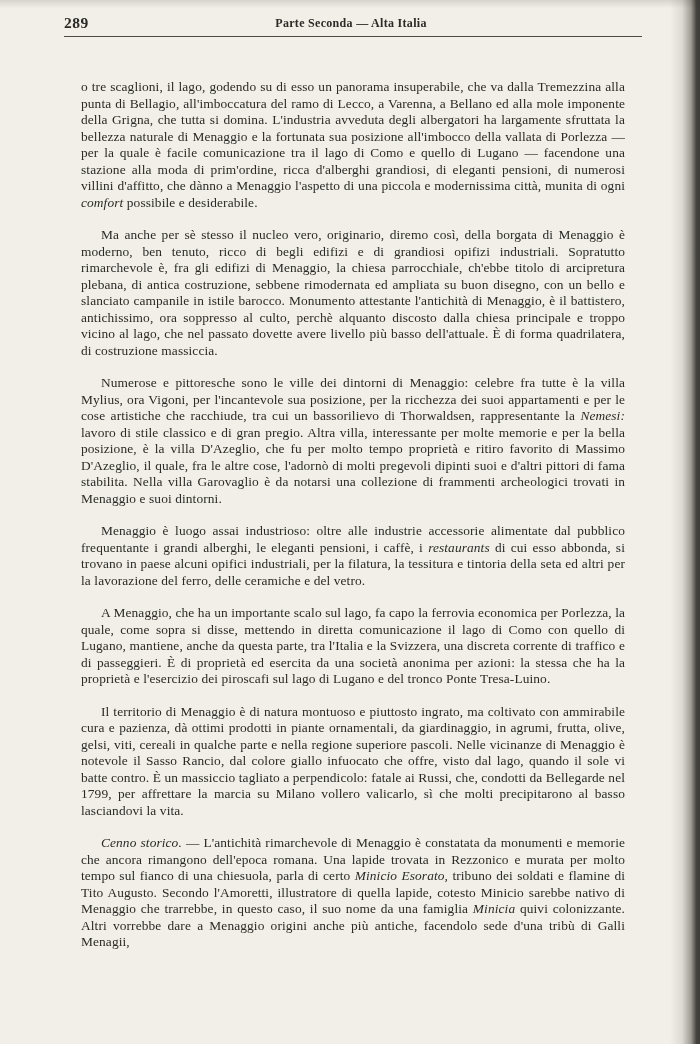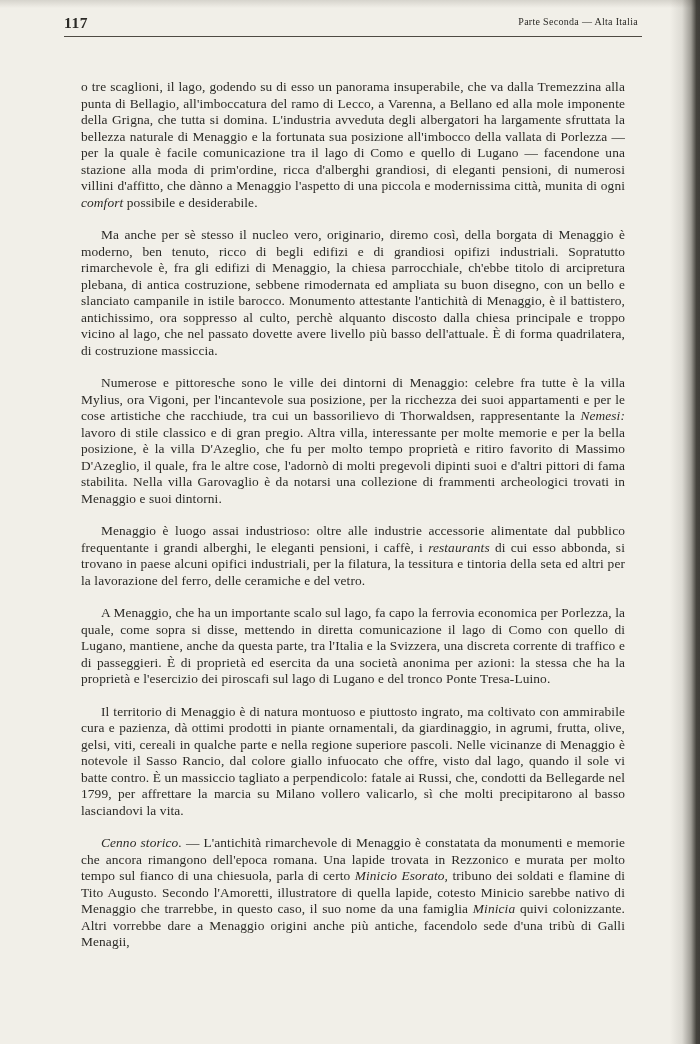--- a/index.html
+++ b/index.html
@@ -28,23 +28,23 @@
   .page-num {
     position: absolute;
     left: 0;
     top: 1px;
     font-weight: bold;
     font-size: 15.5px;
     letter-spacing: 0.5px;
   }
   .header-title {
     display: block;
-    text-align: right;
-    font-weight: normal;
-    font-size: 10px;
+    text-align: center;
+    font-weight: bold;
+    font-size: 12px;
     letter-spacing: 0.3px;
     padding-top: 3px;
   }
   .header-rule {
     position: absolute;
     top: 36px;
     left: 64px;
     right: 58px;
     border: none;
     border-top: 1.2px solid #4e4a43;
@@ -89,21 +89,21 @@
     pointer-events: none;
     background: linear-gradient(to bottom, rgba(90, 86, 78, 0.18), rgba(90, 86, 78, 0));
   }
 </style>
 </head>
 <body>
 
 <div class="page">
   <div class="top-shade"></div>
   <div class="header">
-    <span class="page-num">117</span>
+    <span class="page-num">289</span>
     <span class="header-title">Parte Seconda — Alta Italia</span>
   </div>
   <hr class="header-rule">
   <div class="body-text" id="body-text">
       <p><span>o tre scaglioni, il lago, godendo su di esso un panorama insuperabile, che va dalla Tremezzina alla punta di Bellagio, all'imboccatura del ramo di Lecco, a Varenna, a Bellano ed alla mole imponente della Grigna, che tutta si domina. L'industria avveduta degli albergatori ha largamente sfruttata la bellezza naturale di Menaggio e la fortunata sua posizione all'imbocco della vallata di Porlezza — per la quale è facile comunicazione tra il lago di Como e quello di Lugano — facendone una stazione alla moda di prim'ordine, ricca d'alberghi grandiosi, di eleganti pensioni, di numerosi villini d'affitto, che dànno a Menaggio l'aspetto di una piccola e modernissima città, munita di ogni </span><span class="italic">comfort</span><span> possibile e desiderabile.</span></p>
       <p class="indent"><span>Ma anche per sè stesso il nucleo vero, originario, diremo così, della borgata di Menaggio è moderno, ben tenuto, ricco di begli edifizi e di grandiosi opifizi industriali. Sopratutto rimarchevole è, fra gli edifizi di Menaggio, la chiesa parrocchiale, ch'ebbe titolo di arcipretura plebana, di antica costruzione, sebbene rimodernata ed ampliata su buon disegno, con un bello e slanciato campanile in istile barocco. Monumento attestante l'antichità di Menaggio, è il battistero, antichissimo, ora soppresso al culto, perchè alquanto discosto dalla chiesa principale e troppo vicino al lago, che nel passato dovette avere livello più basso dell'attuale. È di forma quadrilatera, di costruzione massiccia.</span></p>
       <p class="indent"><span>Numerose e pittoresche sono le ville dei dintorni di Menaggio: celebre fra tutte è la villa Mylius, ora Vigoni, per l'incantevole sua posizione, per la ricchezza dei suoi appartamenti e per le cose artistiche che racchiude, tra cui un bassorilievo di Thorwaldsen, rappresentante la </span><span class="italic">Nemesi:</span><span> lavoro di stile classico e di gran pregio. Altra villa, interessante per molte memorie e per la bella posizione, è la villa D'Azeglio, che fu per molto tempo proprietà e ritiro favorito di Massimo D'Azeglio, il quale, fra le altre cose, l'adornò di molti pregevoli dipinti suoi e d'altri pittori di fama stabilita. Nella villa Garovaglio è da notarsi una collezione di frammenti archeologici trovati in Menaggio e suoi dintorni.</span></p>
       <p class="indent"><span>Menaggio è luogo assai industrioso: oltre alle industrie accessorie alimentate dal pubblico frequentante i grandi alberghi, le eleganti pensioni, i caffè, i </span><span class="italic">restaurants</span><span> di cui esso abbonda, si trovano in paese alcuni opifici industriali, per la filatura, la tessitura e tintoria della seta ed altri per la lavorazione del ferro, delle ceramiche e del vetro.</span></p>
       <p class="indent"><span>A Menaggio, che ha un importante scalo sul lago, fa capo la ferrovia economica per Porlezza, la quale, come sopra si disse, mettendo in diretta comunicazione il lago di Como con quello di Lugano, mantiene, anche da questa parte, tra l'Italia e la Svizzera, una discreta corrente di traffico e di passeggieri. È di proprietà ed esercita da una società anonima per azioni: la stessa che ha la proprietà e l'esercizio dei piroscafi sul lago di Lugano e del tronco Ponte Tresa-Luino.</span></p>
       <p class="indent"><span>Il territorio di Menaggio è di natura montuoso e piuttosto ingrato, ma coltivato con ammirabile cura e pazienza, dà ottimi prodotti in piante ornamentali, da giardinaggio, in agrumi, frutta, olive, gelsi, viti, cereali in qualche parte e nella regione superiore pascoli. Nelle vicinanze di Menaggio è notevole il Sasso Rancio, dal colore giallo infuocato che offre, visto dal lago, quando il sole vi batte contro. È un massiccio tagliato a perpendicolo: fatale ai Russi, che, condotti da Bellegarde nel 1799, per affrettare la marcia su Milano vollero valicarlo, sì che molti precipitarono al basso lasciandovi la vita.</span></p>

